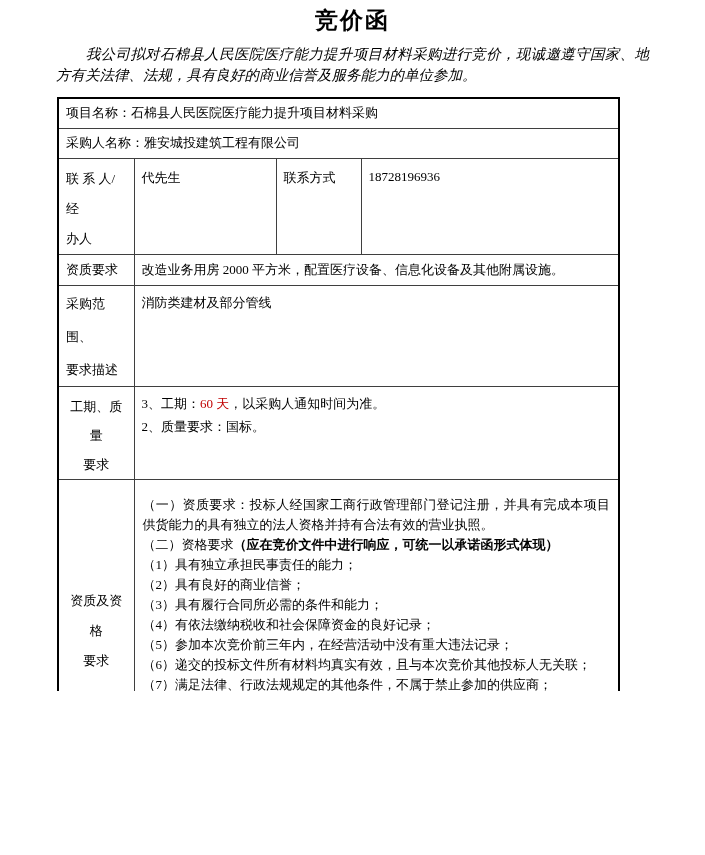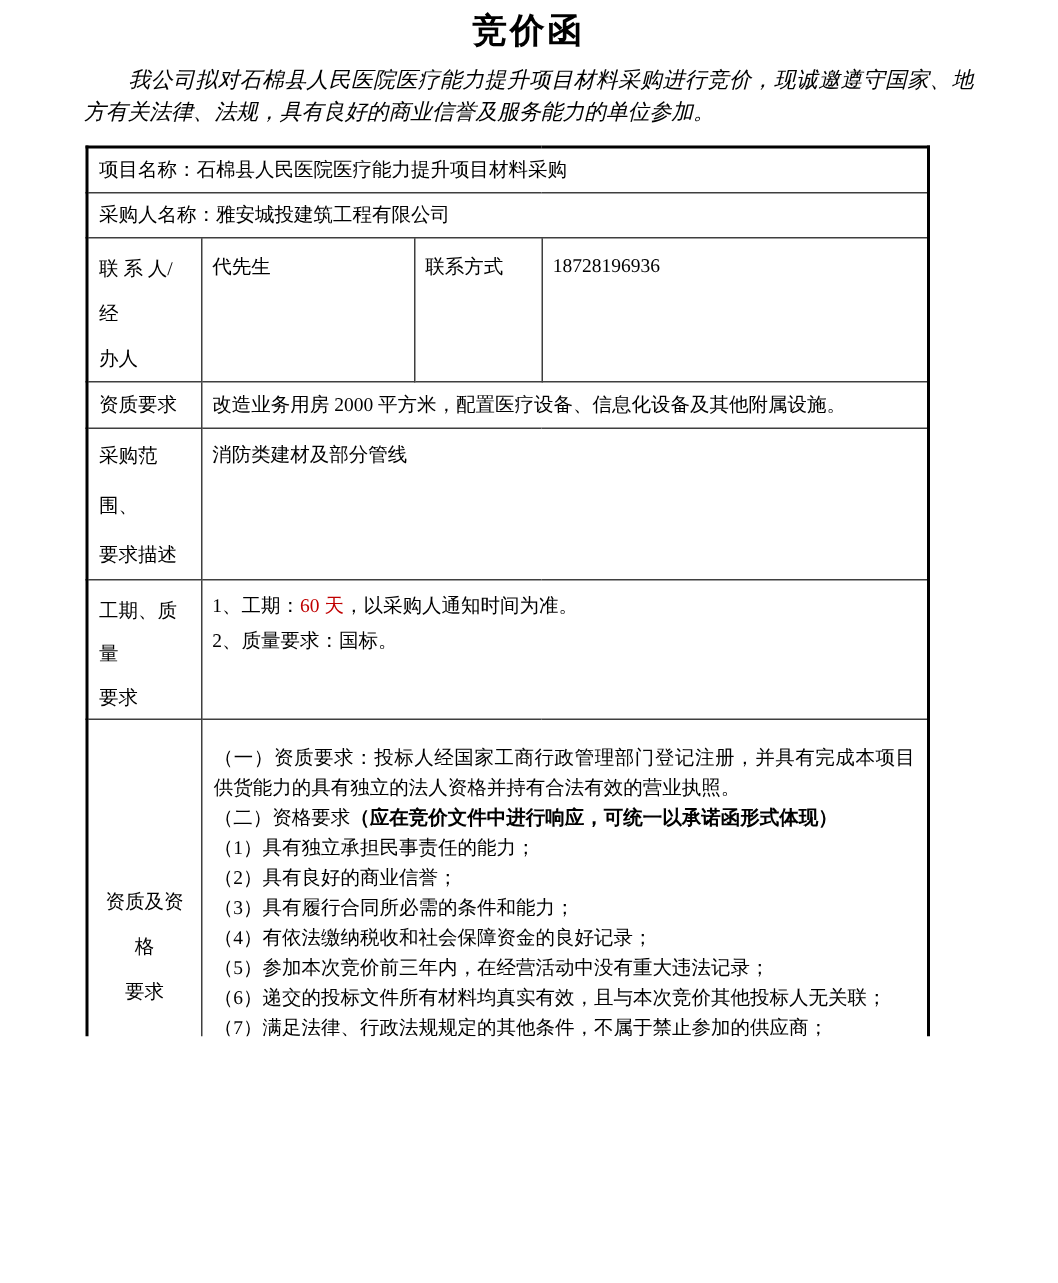--- a/index.html
+++ b/index.html
@@ -51,21 +51,21 @@
   .r4 td { height:31px; }
   .r5 td { height:62px; }
   .r6 td { height:57px; }
   .r7 td { height:304px; }
   .r8 td { height:54px; }
   
   .r3 .lbl-cell { vertical-align:top; padding-top:5px; line-height:30px; }
   .r3 .val-cell { vertical-align:top; padding-top:10px; }
   .r5 .lbl-cell { vertical-align:top; padding-top:1px; line-height:33px; }
   .r5 .val-cell { vertical-align:top; padding-top:8px; }
-  .r6 .lbl-cell { vertical-align:top; padding-top:5px; line-height:29px; }
+  .r6 .lbl-cell { text-align:center; vertical-align:top; padding-top:5px; line-height:29px; }
   .r6 .val-cell { vertical-align:top; padding-top:5px; line-height:23px; }
   .r7 .lbl-cell { text-align:center; line-height:30px; }
   .r7 .val-cell { vertical-align:top; padding:15px 8px; line-height:20px; }
   .r8 .lbl-cell { vertical-align:top; padding-top:4px; line-height:20px; }
   .r8 .val-cell { vertical-align:top; padding-top:4px; line-height:21px; font-weight:bold; }
   .r9 .lbl-cell { text-align:center; }
   .r9 .val-cell { vertical-align:top; padding:5px 8px 0; line-height:21px; }
   .red { color:#c00000; }
   .bold { font-weight:bold; }
 </style>
@@ -121,21 +121,21 @@
       </td>
       <td colspan="3" class="val-cell">消防类建材及部分管线</td>
     </tr>
 
     <tr class="r6">
       <td class="lbl lbl-cell">
         <span class="line">工期、质量</span>
         <span class="line">要求</span>
       </td>
       <td colspan="3" class="val-cell">
-        <span class="line"><span>1、工期：</span><span class="red">60 天</span><span>，以采购人通知时间为准。</span></span>
+        <span class="line"><span>3、工期：</span><span class="red">60 天</span><span>，以采购人通知时间为准。</span></span>
         <span class="line">2、质量要求：国标。</span>
       </td>
     </tr>
 
     <tr class="r7">
       <td class="lbl lbl-cell">
         <span class="line">资质及资格</span>
         <span class="line">要求</span>
       </td>
       <td colspan="3" class="val-cell">

